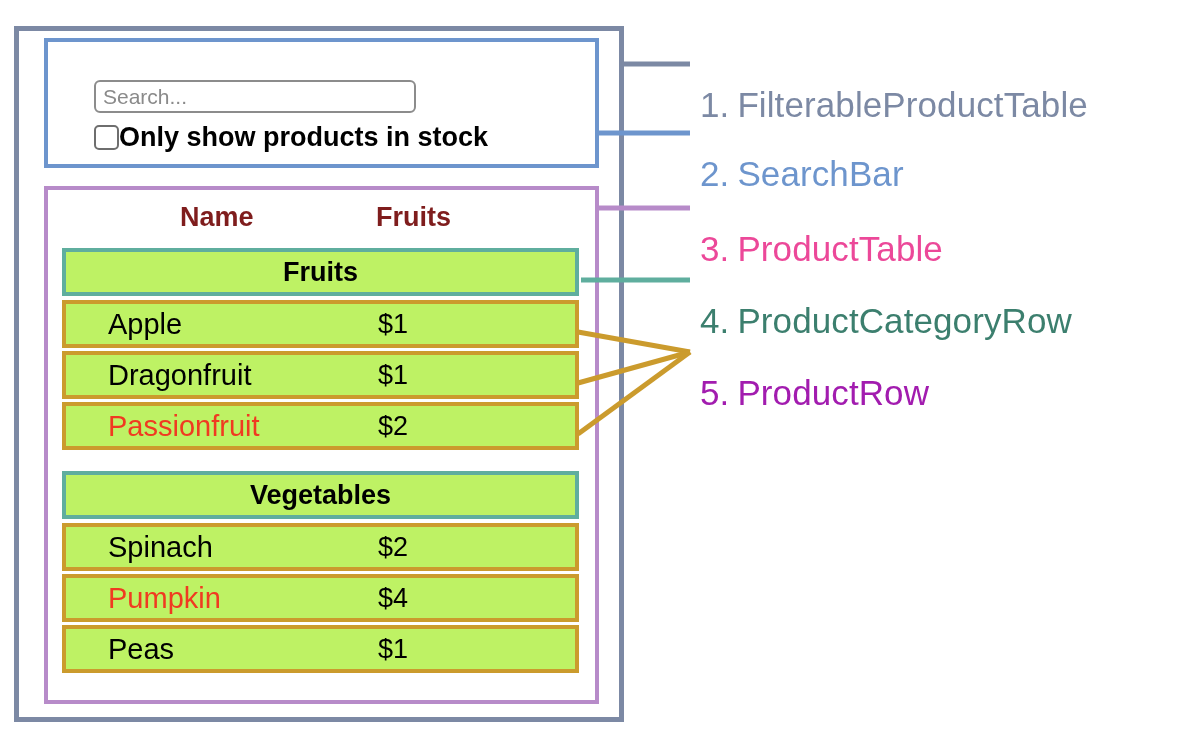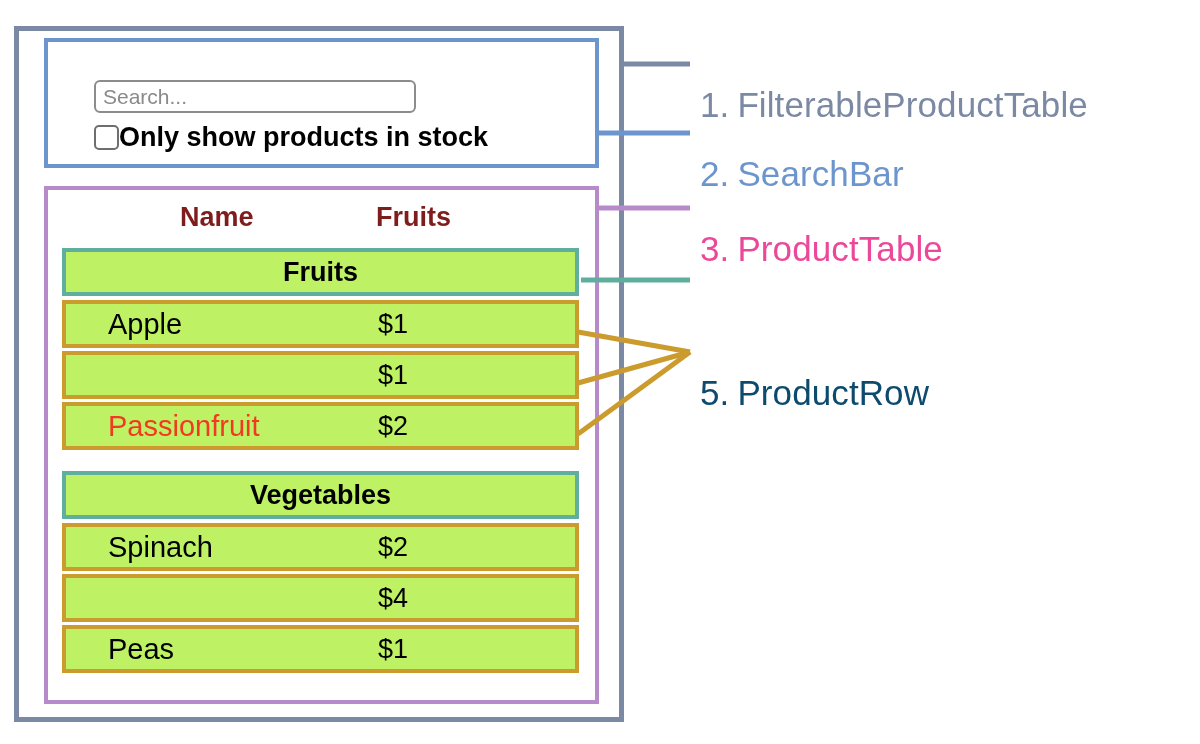--- a/index.html
+++ b/index.html
@@ -236,38 +236,40 @@
         <div class="row category" style="top:58px;">
           <span class="cat-label">Fruits</span>
         </div>
 
         <div class="row product" style="top:110px;">
           <span class="cell-name">Apple</span>
           <span class="cell-price">$1</span>
         </div>
 
         <div class="row product" style="top:161px;">
+          <span class="cell-name">Dragonfruit</span>
           <span class="cell-price">$1</span>
         </div>
 
         <div class="row product" style="top:212px;">
           <span class="cell-name out-of-stock">Passionfruit</span>
           <span class="cell-price">$2</span>
         </div>
 
         <div class="row category" style="top:281px;">
           <span class="cat-label">Vegetables</span>
         </div>
 
         <div class="row product" style="top:333px;">
           <span class="cell-name">Spinach</span>
           <span class="cell-price">$2</span>
         </div>
 
         <div class="row product" style="top:384px;">
+          <span class="cell-name out-of-stock">Pumpkin</span>
           <span class="cell-price">$4</span>
         </div>
 
         <div class="row product" style="top:435px;">
           <span class="cell-name">Peas</span>
           <span class="cell-price">$1</span>
         </div>
 
       </div>
     </div>
@@ -278,18 +280,21 @@
   </div>
 
   <div class="callout" style="left:700px; top:115px; color:#6d95cd;">
     <span class="num">2.</span><span>SearchBar</span>
   </div>
 
   <div class="callout" style="left:700px; top:190px; color:#ec4899;">
     <span class="num">3.</span><span>ProductTable</span>
   </div>
 
-
-  <div class="callout" style="left:700px; top:334px; color:#0c4a6e;">
+  <div class="callout" style="left:700px; top:262px; color:#3c7f6e;">
+    <span class="num">4.</span><span>ProductCategoryRow</span>
+  </div>
+
+  <div class="callout" style="left:700px; top:334px; color:#a21caf;">
     <span class="num">5.</span><span>ProductRow</span>
   </div>
 
 </div>
 
 </body></html>

